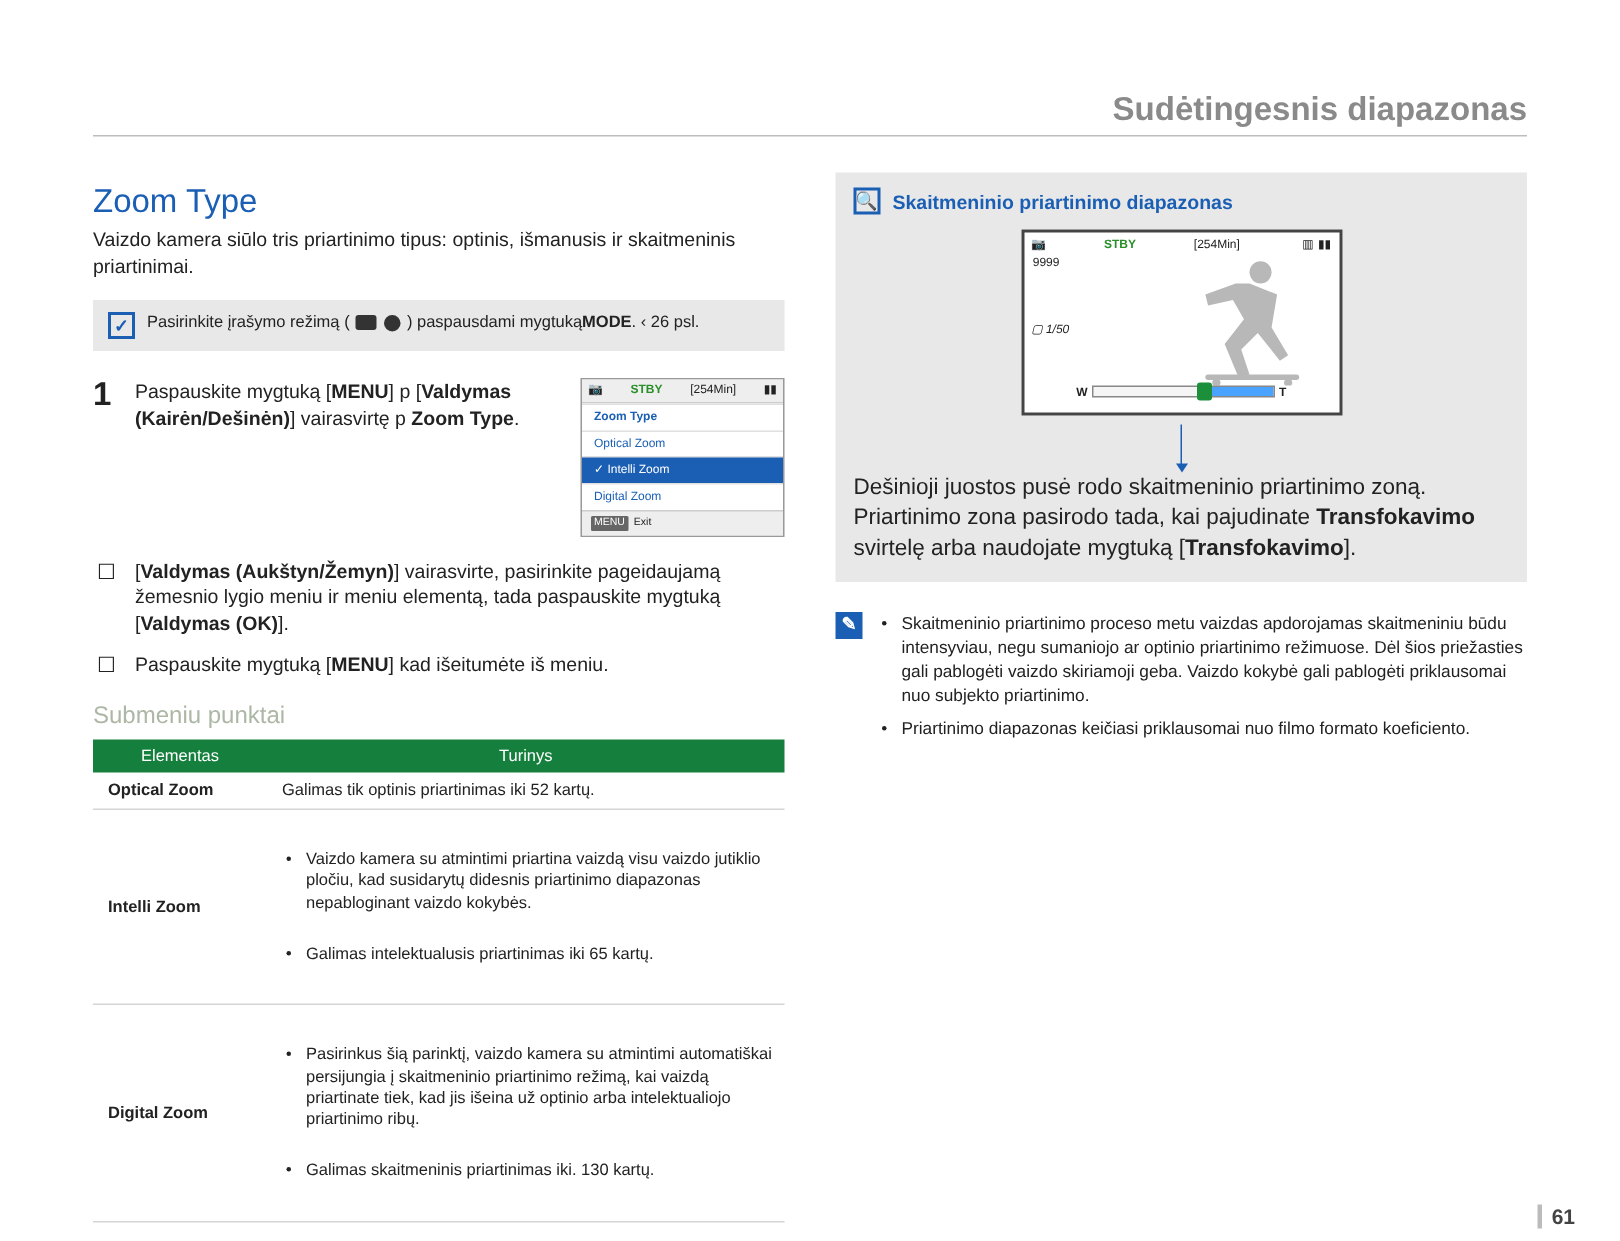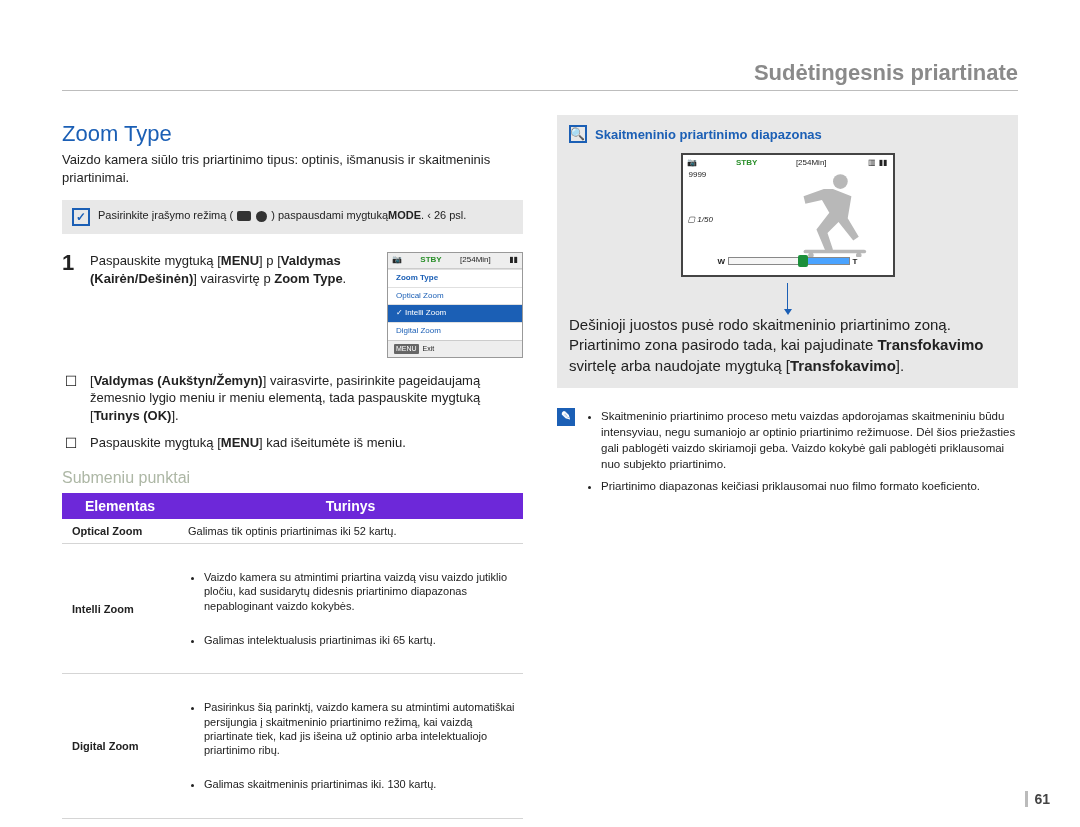--- a/index.html
+++ b/index.html
@@ -143,25 +143,25 @@
     color: #adb7a5;
     margin-top: 16px;
     margin-bottom: 6px;
   }
   table.spec {
     width: 100%;
     border-collapse: collapse;
     font-size: 11px;
   }
   table.spec th {
-    background: #6d28d9;
+    background: #15803d;
     color: #fff;
-    font-weight: bold;
+    font-weight: normal;
     padding: 5px 8px;
-    font-size: 14px;
+    font-size: 11px;
   }
   table.spec td {
     border-bottom: 1px solid #d5d5d5;
     padding: 6px 8px 6px 10px;
     vertical-align: top;
   }
   table.spec td.name {
     font-weight: bold;
     vertical-align: middle;
     width: 98px;
@@ -280,33 +280,33 @@
     gap: 10px;
     font-size: 11.5px;
     line-height: 1.4;
     align-items: flex-start;
   }
   .notes ul { margin: 0; padding-left: 16px; }
   .notes li { margin-bottom: 6px; }
   .page-num {
     position: absolute;
     right: 30px;
-    bottom: 20px;
+    bottom: 8px;
     font-size: 14px;
     font-weight: bold;
     color: #444;
     border-left: 3px solid #bbb;
     padding-left: 6px;
   }
 </style>
 </head>
 <body>
 
 <div class="page">
-  <div class="top-title">Sudėtingesnis priartinate</div>
+  <div class="top-title">Sudėtingesnis diapazonas</div>
 
   <div class="columns">
 
     <div class="col">
       <div class="h1">Zoom Type</div>
       <div class="intro">Vaizdo kamera siūlo tris priartinimo tipus: optinis, išmanusis ir skaitmeninis priartinimai.</div>
 
       <div class="note-box">
         <div class="sq-icon sq-blue-out">✓</div>
         <div>
@@ -339,21 +339,21 @@
                 <span>Exit</span>
               </div>
             </div>
             <span>Paspauskite mygtuką [</span><b>MENU</b><span>] p [</span><b>Valdymas (Kairėn/Dešinėn)</b><span>] vairasvirtę p </span><b>Zoom Type</b><span>.</span>
           </div>
         </div>
 
         <div class="step">
           <div class="step-dot">☐</div>
           <div class="step-body">
-            <span>[</span><b>Valdymas (Aukštyn/Žemyn)</b><span>] vairasvirte, pasirinkite pageidaujamą žemesnio lygio meniu ir meniu elementą, tada paspauskite mygtuką [</span><b>Turinys (OK)</b><span>].</span>
+            <span>[</span><b>Valdymas (Aukštyn/Žemyn)</b><span>] vairasvirte, pasirinkite pageidaujamą žemesnio lygio meniu ir meniu elementą, tada paspauskite mygtuką [</span><b>Valdymas (OK)</b><span>].</span>
           </div>
         </div>
 
         <div class="step">
           <div class="step-dot">☐</div>
           <div class="step-body">
             <span>Paspauskite mygtuką [</span><b>MENU</b><span>] kad išeitumėte iš meniu.</span>
           </div>
         </div>
       </div>

